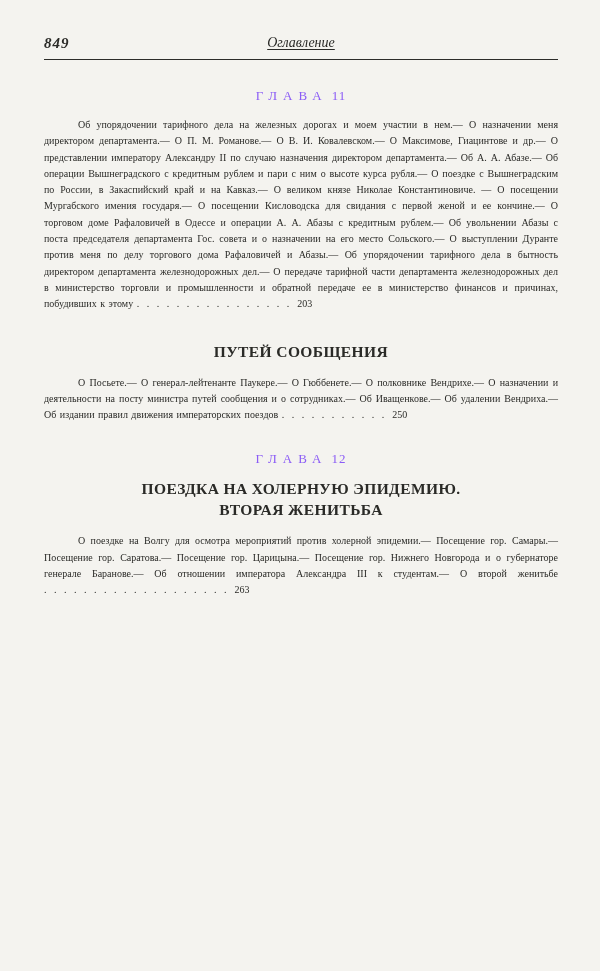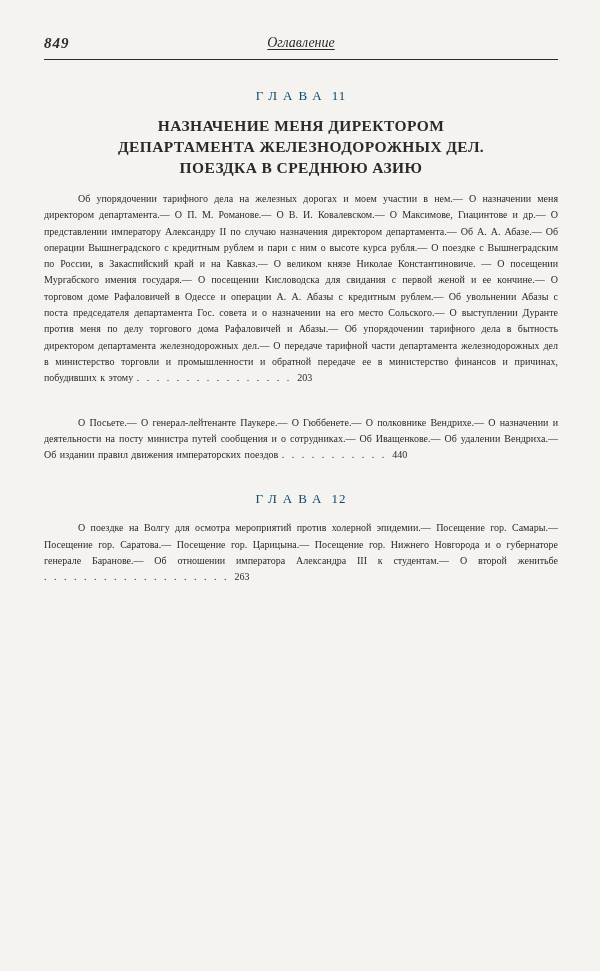--- a/index.html
+++ b/index.html
@@ -38,21 +38,21 @@
   .header-rule {
     border: none;
     border-top: 1.5px solid #2c2c29;
     margin: 5px 0 0 0;
   }
   .chapter { margin-top: 28px; }
   .chapter-heading {
     text-align: center;
     font-size: 13px;
     letter-spacing: 6px;
-    color: #0c4a6e;
+    color: #8b5cf6;
   }
   .chapter-heading .glava-num {
     letter-spacing: 1px;
     margin-left: 4px;
   }
   .chapter-title {
     margin: 11px 0 0 0;
     text-align: center;
     font-size: 15.5px;
     font-weight: bold;
@@ -83,34 +83,34 @@
   <header class="page-header">
     <span class="page-num">849</span>
     <span class="running-title">Оглавление</span>
   </header>
   <hr class="header-rule">
 
   <section class="chapter">
     <div class="chapter-heading">
       <span class="glava-word">ГЛАВА</span><span class="glava-num">11</span>
     </div>
-    <h2 class="chapter-title">
-      <div>НАЗНАЧЕНИЕ МЕНЯ ДИРЕКТОРОМ</div>
-      <div>ДЕПАРТАМЕНТА ЖЕЛЕЗНОДОРОЖНЫХ ДЕЛ.</div>
-      <div>ПОЕЗДКА В СРЕДНЮЮ АЗИЮ</div>
-    </h2>
     <p class="summary"><span>Об упорядочении тарифного дела на железных дорогах и моем участии в нем.— О назначении меня директором департамента.— О П. М. Романове.— О В. И. Ковалевском.— О Максимове, Гиацинтове и др.— О представлении императору Александру II по случаю назначения директором департамента.— Об А. А. Абазе.— Об операции Вышнеградского с кредитным рублем и пари с ним о высоте курса рубля.— О поездке с Вышнеградским по России, в Закаспийский край и на Кавказ.— О великом князе Николае Константиновиче. — О посещении Мургабского имения государя.— О посещении Кисловодска для свидания с первой женой и ее кончине.— О торговом доме Рафаловичей в Одессе и операции А. А. Абазы с кредитным рублем.— Об увольнении Абазы с поста председателя департамента Гос. совета и о назначении на его место Сольского.— О выступлении Дуранте против меня по делу торгового дома Рафаловичей и Абазы.— Об упорядочении тарифного дела в бытность директором департамента железнодорожных дел.— О передаче тарифной части департамента железнодорожных дел в министерство торговли и промышленности и обратной передаче ее в министерство финансов и причинах, побудивших к этому</span> <span class="dots">. . . . . . . . . . . . . . . .</span><span class="pageref">203</span></p>
   </section>
 
   <section class="chapter">
     <h2 class="chapter-title">
+      <div>ПУТЕЙ СООБЩЕНИЯ</div>
     </h2>
-    <p class="summary"><span>О Посьете.— О генерал-лейтенанте Паукере.— О Гюббенете.— О полковнике Вендрихе.— О назначении и деятельности на посту министра путей сообщения и о сотрудниках.— Об Иващенкове.— Об удалении Вендриха.— Об издании правил движения императорских поездов</span> <span class="dots">. . . . . . . . . . .</span><span class="pageref">440</span></p>
+    <p class="summary"><span>О Посьете.— О генерал-лейтенанте Паукере.— О Гюббенете.— О полковнике Вендрихе.— О назначении и деятельности на посту министра путей сообщения и о сотрудниках.— Об Иващенкове.— Об удалении Вендриха.— Об издании правил движения императорских поездов</span> <span class="dots">. . . . . . . . . . .</span><span class="pageref">250</span></p>
   </section>
 
   <section class="chapter">
     <div class="chapter-heading">
       <span class="glava-word">ГЛАВА</span><span class="glava-num">12</span>
     </div>
+    <h2 class="chapter-title">
+      <div>ПОЕЗДКА НА ХОЛЕРНУЮ ЭПИДЕМИЮ.</div>
+      <div>ВТОРАЯ ЖЕНИТЬБА</div>
+    </h2>
     <p class="summary"><span>О поездке на Волгу для осмотра мероприятий против холерной эпидемии.— Посещение гор. Самары.— Посещение гор. Саратова.— Посещение гор. Царицына.— Посещение гор. Нижнего Новгорода и о губернаторе генерале Баранове.— Об отношении императора Александра III к студентам.— О второй женитьбе</span> <span class="dots">. . . . . . . . . . . . . . . . . . .</span><span class="pageref">263</span></p>
   </section>
 
 </div>
 
 </body></html>

